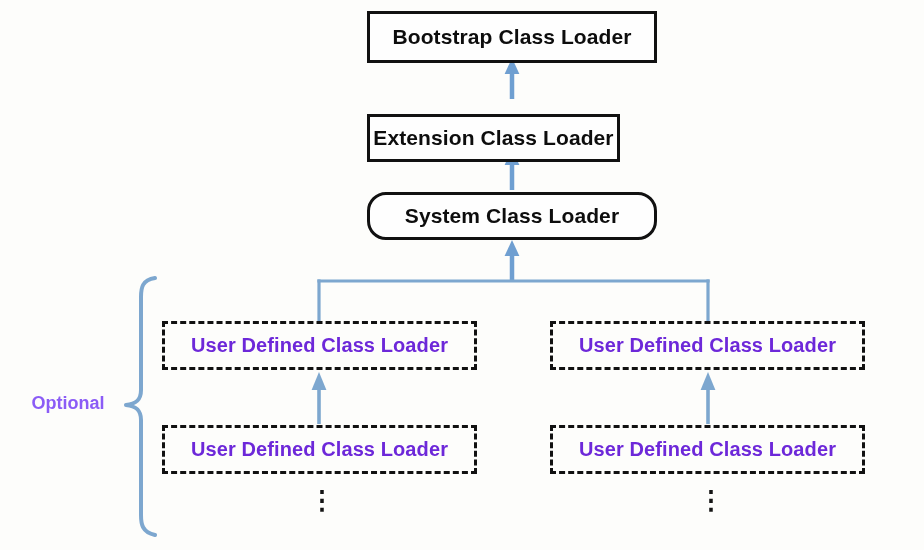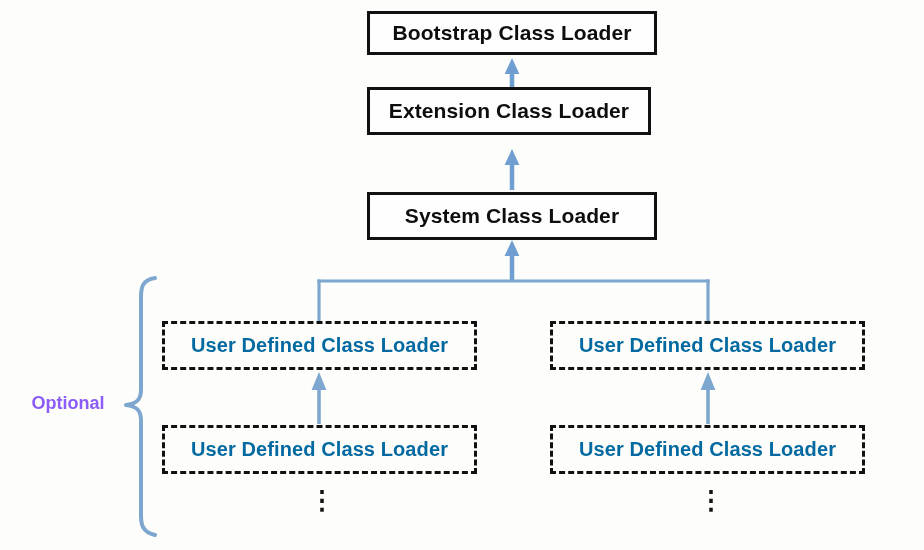--- a/index.html
+++ b/index.html
@@ -39,21 +39,21 @@
 
   
   .node-dashed {
     position: absolute;
     box-sizing: border-box;
     border: 3px dashed #111111;
     background: transparent;
     display: flex;
     align-items: center;
     justify-content: center;
-    color: #0369a1;
+    color: #6d28d9;
     font-weight: bold;
     font-size: 20px;
     letter-spacing: 0.1px;
     white-space: nowrap;
   }
 
   
   #connectors {
     position: absolute;
     left: 0;
@@ -135,29 +135,29 @@
       <path d="M155,278
                C142,280 141,288 141,297
                L141,390
                C141,400 136,404 126,405
                C136,406 141,410 141,420
                L141,515
                C141,524 142,532 155,535" stroke="#7da7cf" stroke-width="4" fill="none" stroke-linecap="round" stroke-linejoin="round"></path>
     </g>
   </svg>
 
-  <div class="node-solid" style="left:367px; top:11px; width:290px; height:44px;">
+  <div class="node-solid" style="left:367px; top:11px; width:290px; height:52px;">
     <span>Bootstrap Class Loader</span>
   </div>
 
-  <div class="node-solid" style="left:367px; top:87px; width:284px; height:48px;">
+  <div class="node-solid" style="left:367px; top:114px; width:253px; height:48px;">
     <span>Extension Class Loader</span>
   </div>
 
-  <div class="node-solid" style="left:367px; top:192px; width:290px; height:48px;">
+  <div class="node-solid" style="left:367px; top:192px; width:290px; height:48px;border-radius:19px;">
     <span>System Class Loader</span>
   </div>
 
   <div class="node-dashed" style="left:162px; top:321px; width:315px; height:49px;">
     <span>User Defined Class Loader</span>
   </div>
 
   <div class="node-dashed" style="left:550px; top:321px; width:315px; height:49px;">
     <span>User Defined Class Loader</span>
   </div>

